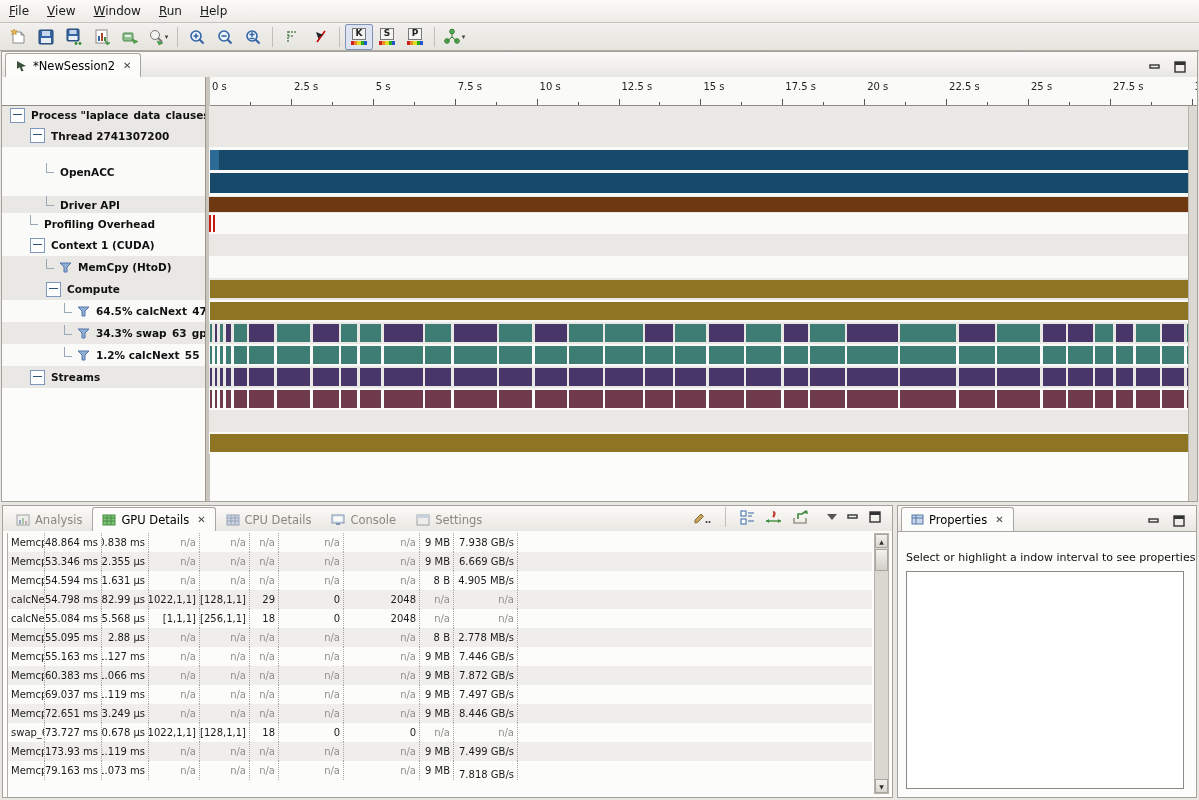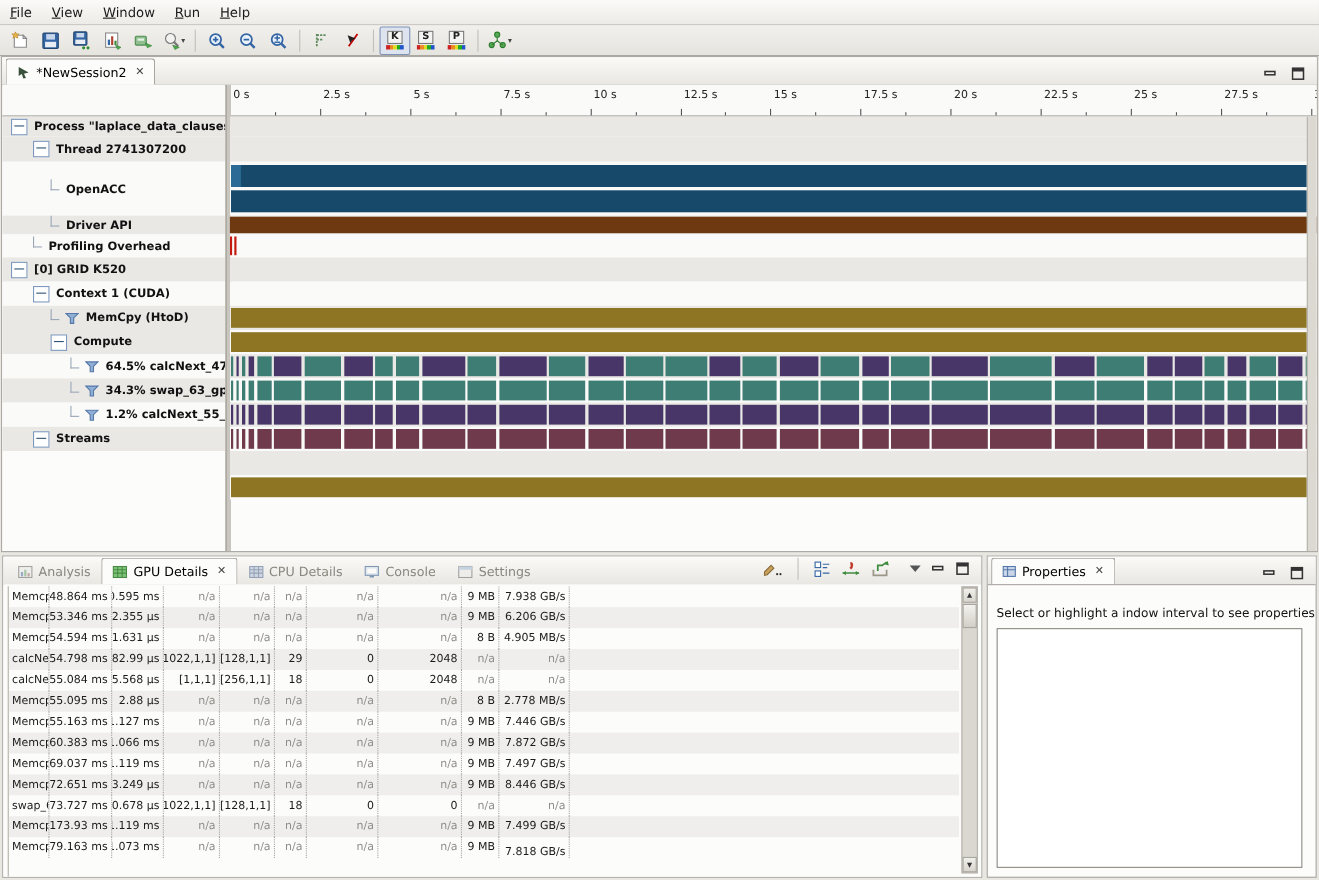--- a/index.html
+++ b/index.html
@@ -284,25 +284,20 @@
             <div class="trow bg-gray" style="height: 17px;">
               <span style="width: 44px; flex: 0 0 auto;"></span>
               <span class="corner"></span>
               <span class="tlabel">Driver API</span>
             </div>
             <div class="trow bg-white" style="height: 21px;">
               <span style="width: 28px; flex: 0 0 auto;"></span>
               <span class="corner"></span>
               <span class="tlabel">Profiling Overhead</span>
             </div>
-            <div class="trow bg-gray" style="height: 22px;">
-              <span style="width: 8px; flex: 0 0 auto;"></span>
-              <span class="exp"></span>
-              <span class="tlabel">[0] GRID K520</span>
-            </div>
             <div class="trow bg-white" style="height: 22px;">
               <span style="width: 28px; flex: 0 0 auto;"></span>
               <span class="exp"></span>
               <span class="tlabel">Context 1 (CUDA)</span>
             </div>
             <div class="trow bg-gray" style="height: 22px;">
               <span style="width: 44px; flex: 0 0 auto;"></span>
               <span class="corner"></span>
               <span style="margin-left: 5px;">
                 <svg width="13" height="11">
@@ -622,21 +617,21 @@
       <div class="gtable">
         <div class="gbody">
             <div class="grow">
               <div class="gcell" style="width: 37px;">
                 <span style="white-space: nowrap;">Memcpy</span>
               </div>
               <div class="gcell r" style="width: 57px;">
                 <span style="white-space: nowrap;">148.864 ms</span>
               </div>
               <div class="gcell r" style="width: 47px;">
-                <span style="white-space: nowrap;">0.595 ms</span>
+                <span style="white-space: nowrap;">0.838 ms</span>
               </div>
               <div class="gcell r na" style="width: 51px;">
                 <span style="white-space: nowrap;">n/a</span>
               </div>
               <div class="gcell r na" style="width: 50px;">
                 <span style="white-space: nowrap;">n/a</span>
               </div>
               <div class="gcell r na" style="width: 29px;">
                 <span style="white-space: nowrap;">n/a</span>
               </div>
@@ -676,21 +671,21 @@
               <div class="gcell r na" style="width: 65px;">
                 <span style="white-space: nowrap;">n/a</span>
               </div>
               <div class="gcell r na" style="width: 76px;">
                 <span style="white-space: nowrap;">n/a</span>
               </div>
               <div class="gcell r" style="width: 34px;">
                 <span style="white-space: nowrap;">9 MB</span>
               </div>
               <div class="gcell r" style="width: 64px;">
-                <span style="white-space: nowrap;">6.206 GB/s</span>
+                <span style="white-space: nowrap;">6.669 GB/s</span>
               </div>
               <div class="gcell fill"></div>
             </div>
             <div class="grow">
               <div class="gcell" style="width: 37px;">
                 <span style="white-space: nowrap;">Memcpy</span>
               </div>
               <div class="gcell r" style="width: 57px;">
                 <span style="white-space: nowrap;">154.594 ms</span>
               </div>

